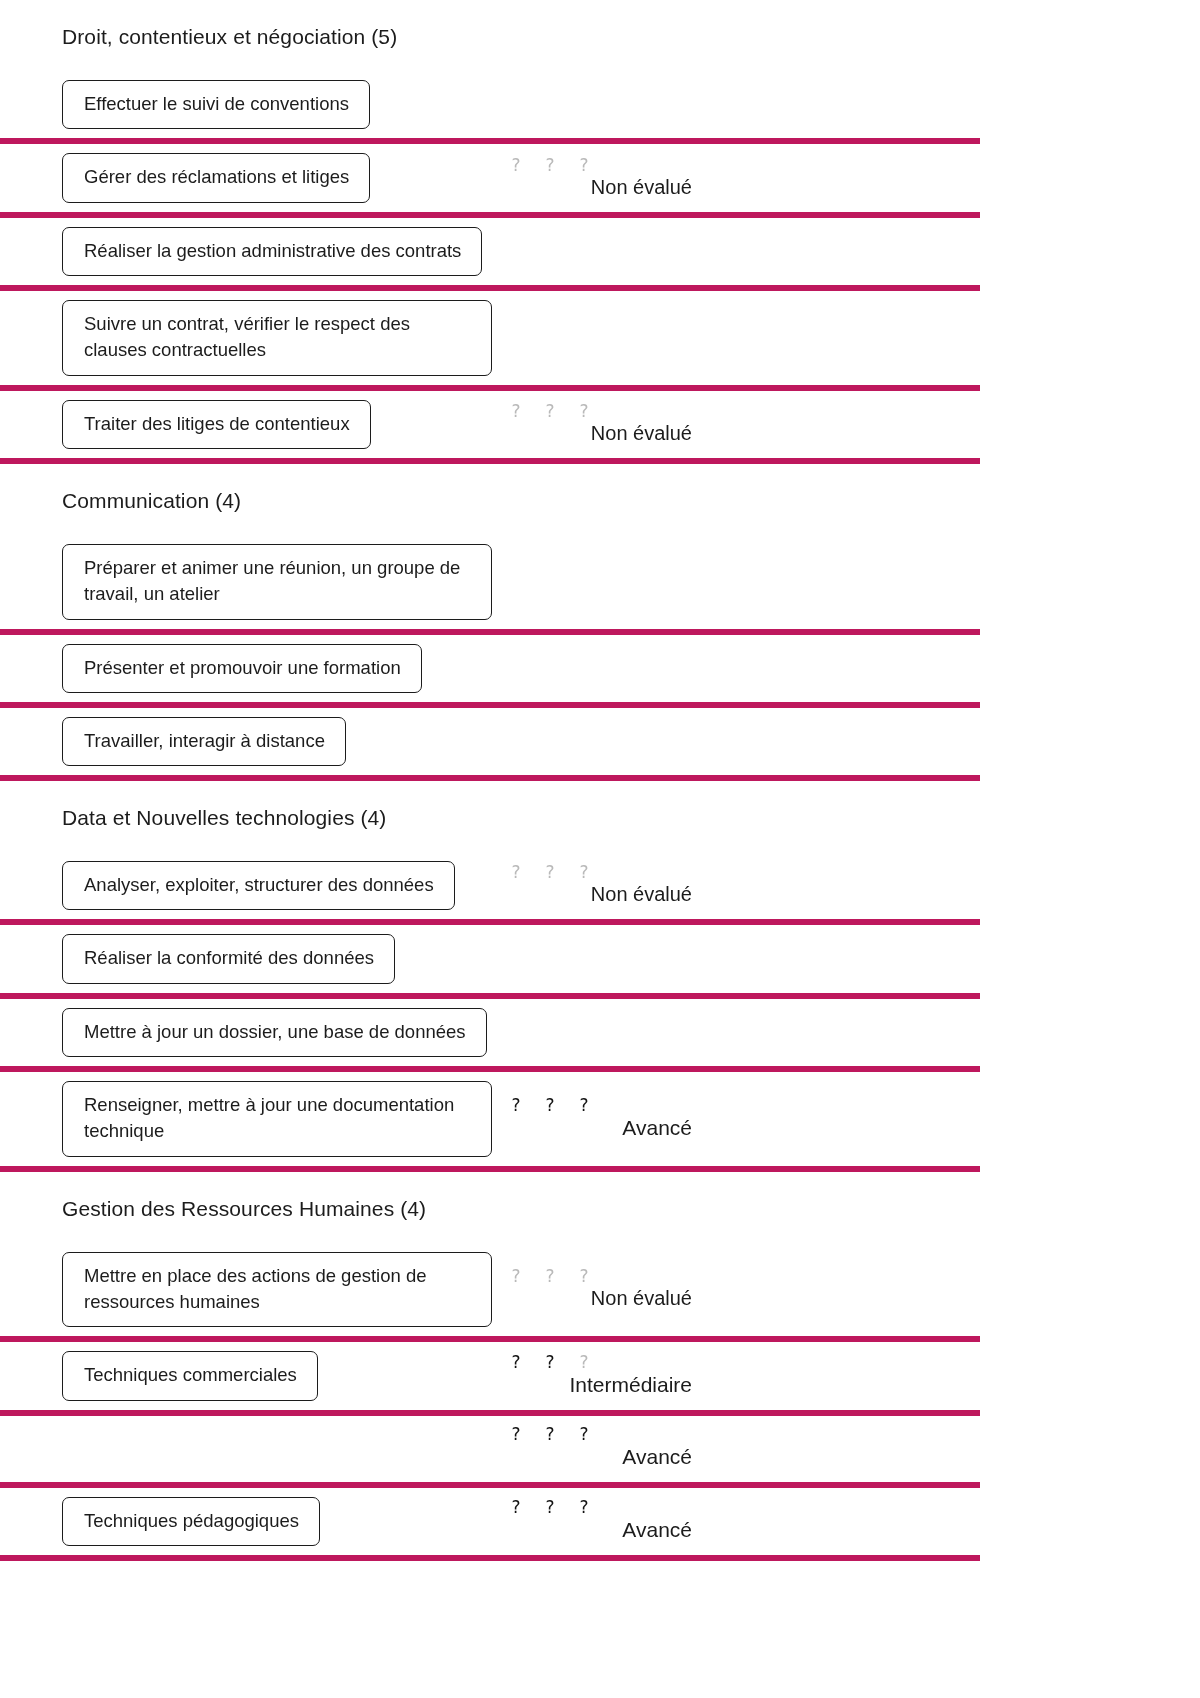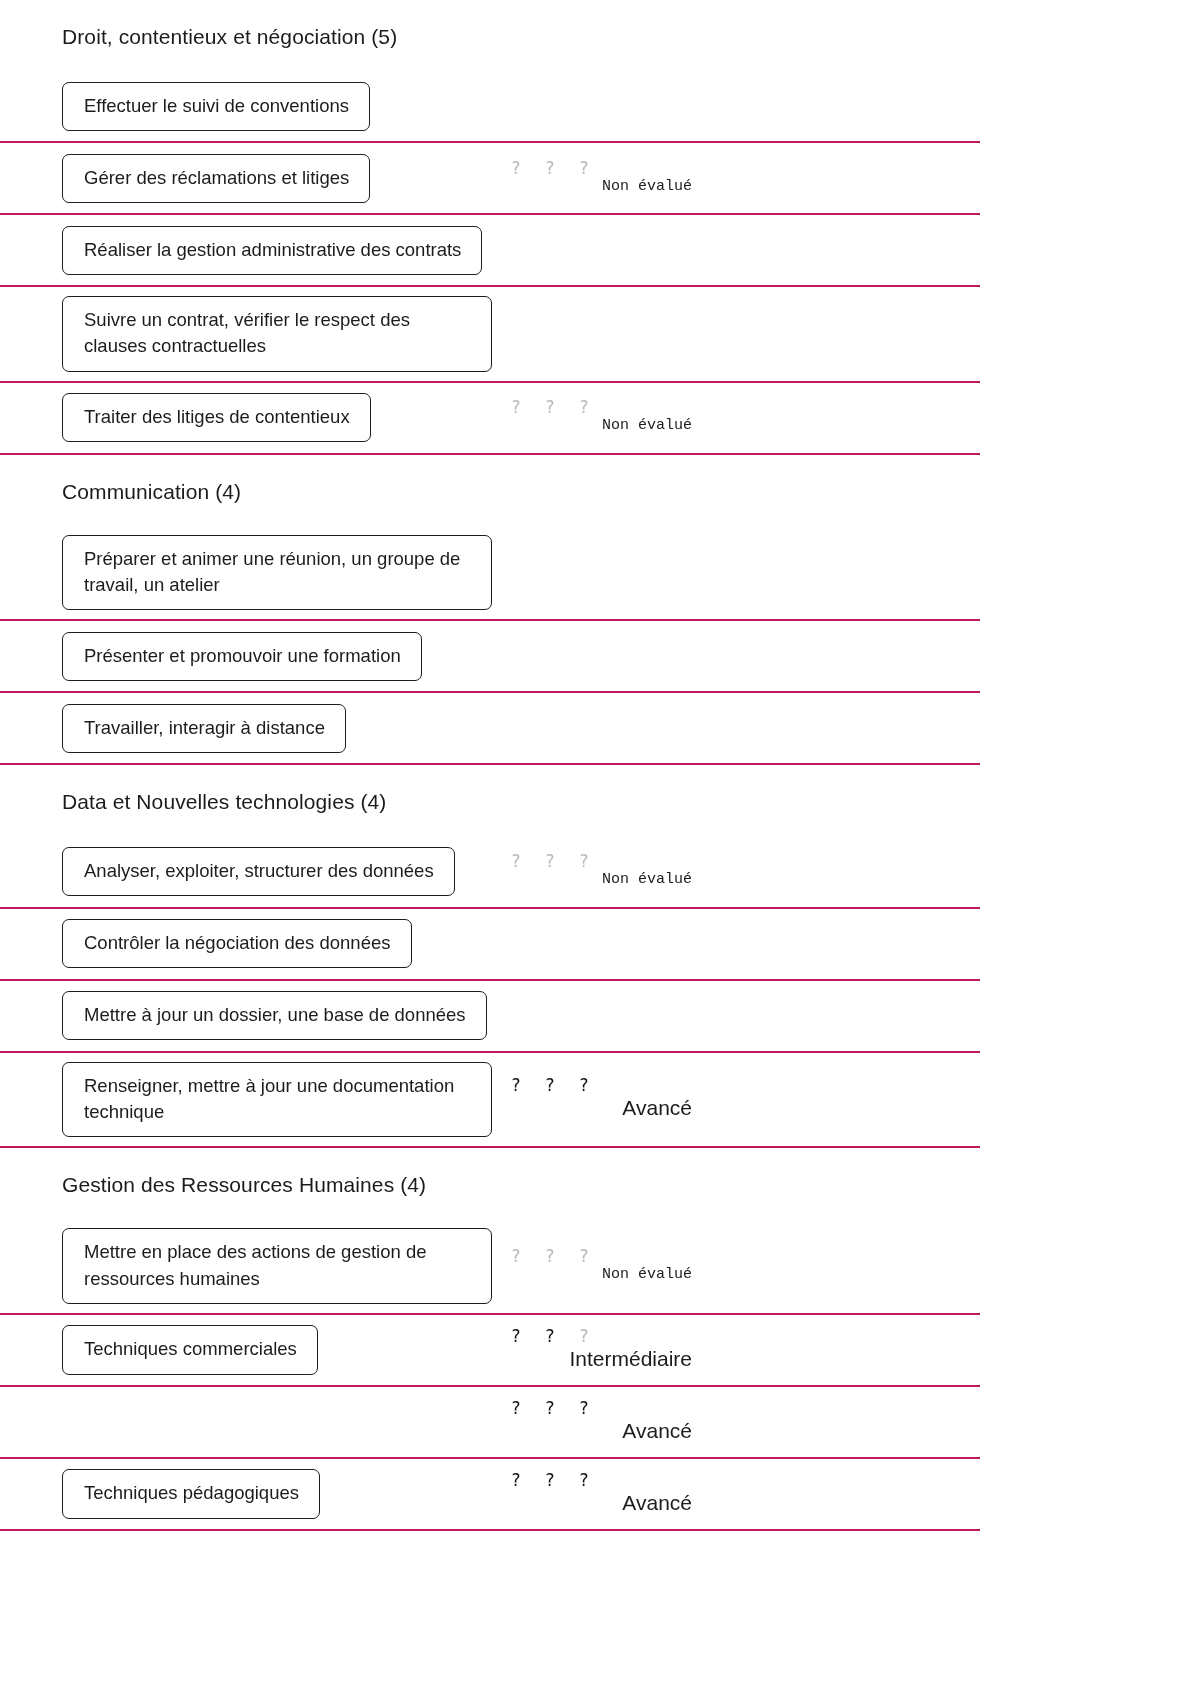--- a/index.html
+++ b/index.html
@@ -37,21 +37,21 @@
   }
 
   
   .row {
     position: relative;
     display: flex;
     align-items: center;
     box-sizing: border-box;
     min-height: 72px;
     padding: 9px 40px 9px 62px;
-    border-bottom: 2px solid #be185d;
+    border-bottom: 6px solid #be185d;
   }
 
   .skill-chip {
     display: inline-flex;
     align-items: center;
     box-sizing: border-box;
     min-height: 46px;
     max-width: 620px;
     padding: 10px 20px 11px 21px;
     border: 1.6px solid #1c1c1c;
@@ -104,22 +104,22 @@
     font-family: "Liberation Sans Narrow", "Liberation Sans", sans-serif;
     font-size: 21px;
     line-height: 1.25;
     color: #1c1c1c;
     margin-top: 1px;
     align-self: flex-end;
     padding-right: 0;
     white-space: nowrap;
   }
   .rating-label.wide {
-    font-family: Liberation Mono, monospace;
-    font-size: 15px;
+    font-family: Liberation Sans, sans-serif;
+    font-size: 20px;
   }
 </style>
 </head>
 <body>
 
 <div class="page">
     <div class="section-header"><span>Droit, contentieux et négociation</span> <span class="count">(5)</span></div>
     <div class="row">
       <div class="skill-chip">Effectuer le suivi de conventions</div>
       <div class="spacer"></div>
@@ -224,21 +224,21 @@
       <div class="rating">
         <div class="glyphs">
           <span class="glyph off">?</span>
           <span class="glyph off">?</span>
           <span class="glyph off">?</span>
         </div>
         <div class="rating-label wide">Non évalué</div>
       </div>
     </div>
     <div class="row">
-      <div class="skill-chip">Contrôler la négociation des données</div>
+      <div class="skill-chip">Réaliser la conformité des données</div>
       <div class="spacer"></div>
       <div class="rating empty">
         <div class="glyphs">
           <span class="glyph off">?</span>
           <span class="glyph off">?</span>
           <span class="glyph off">?</span>
         </div>
         <div class="rating-label"></div>
       </div>
     </div>

